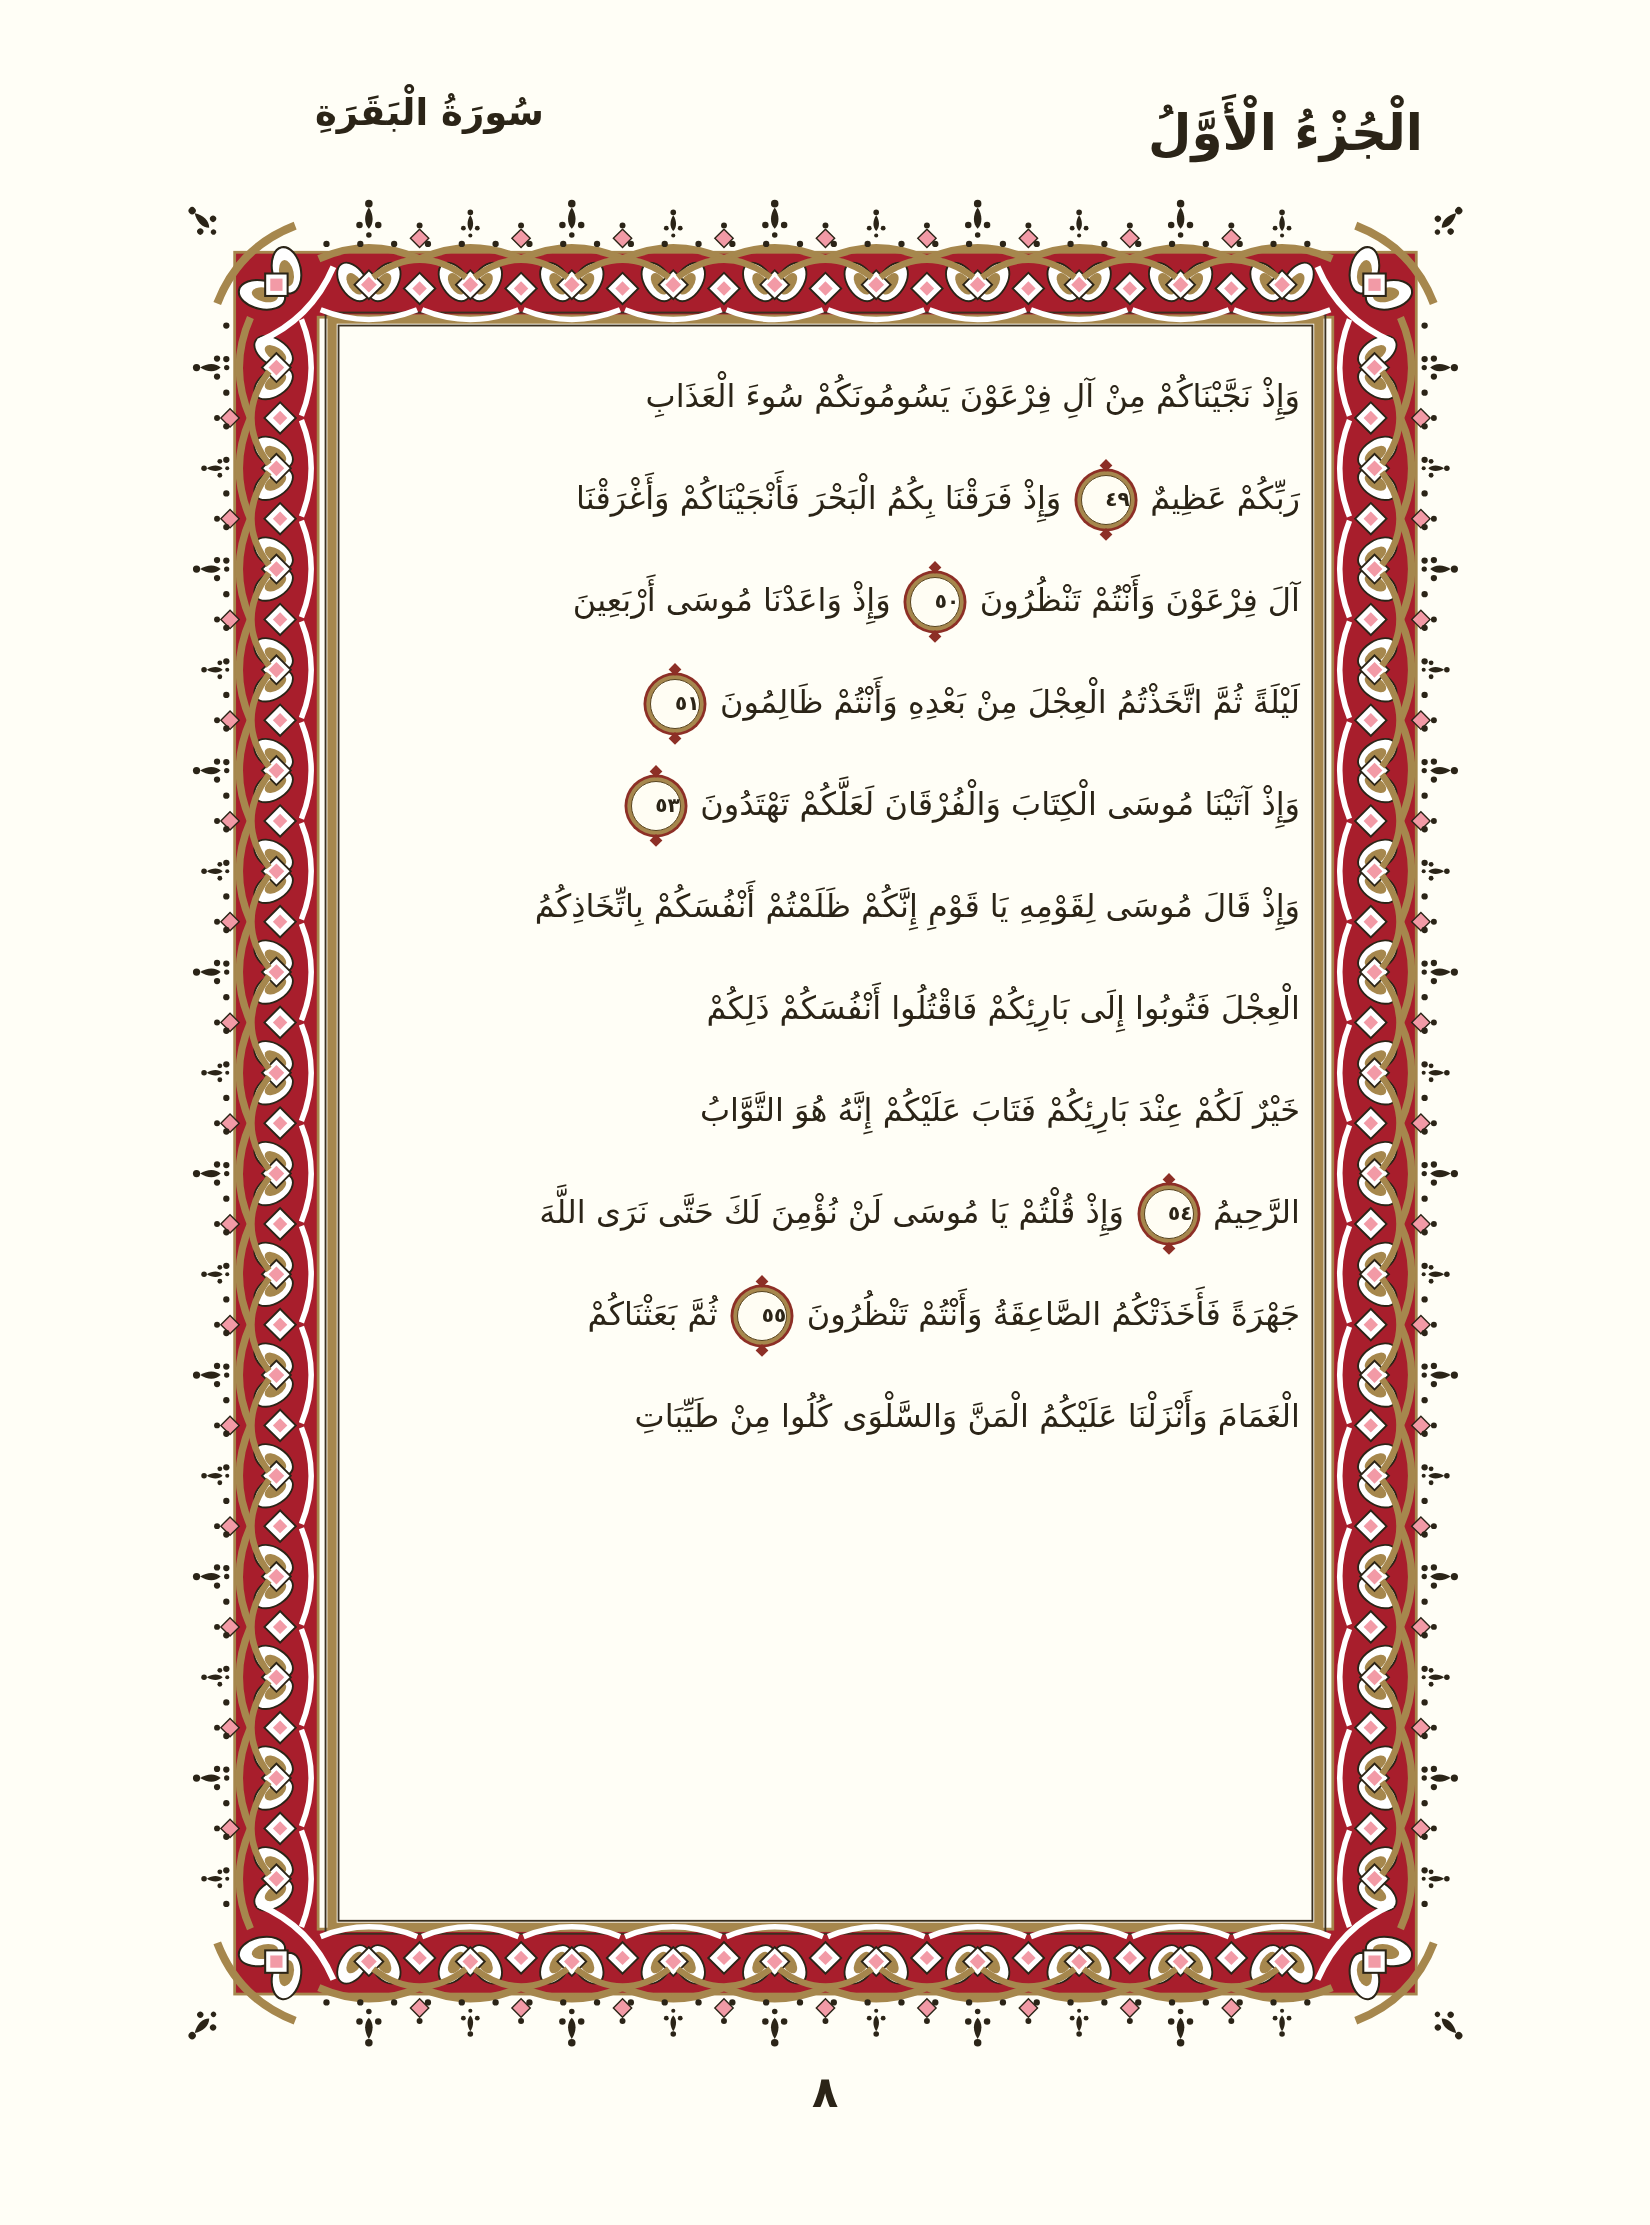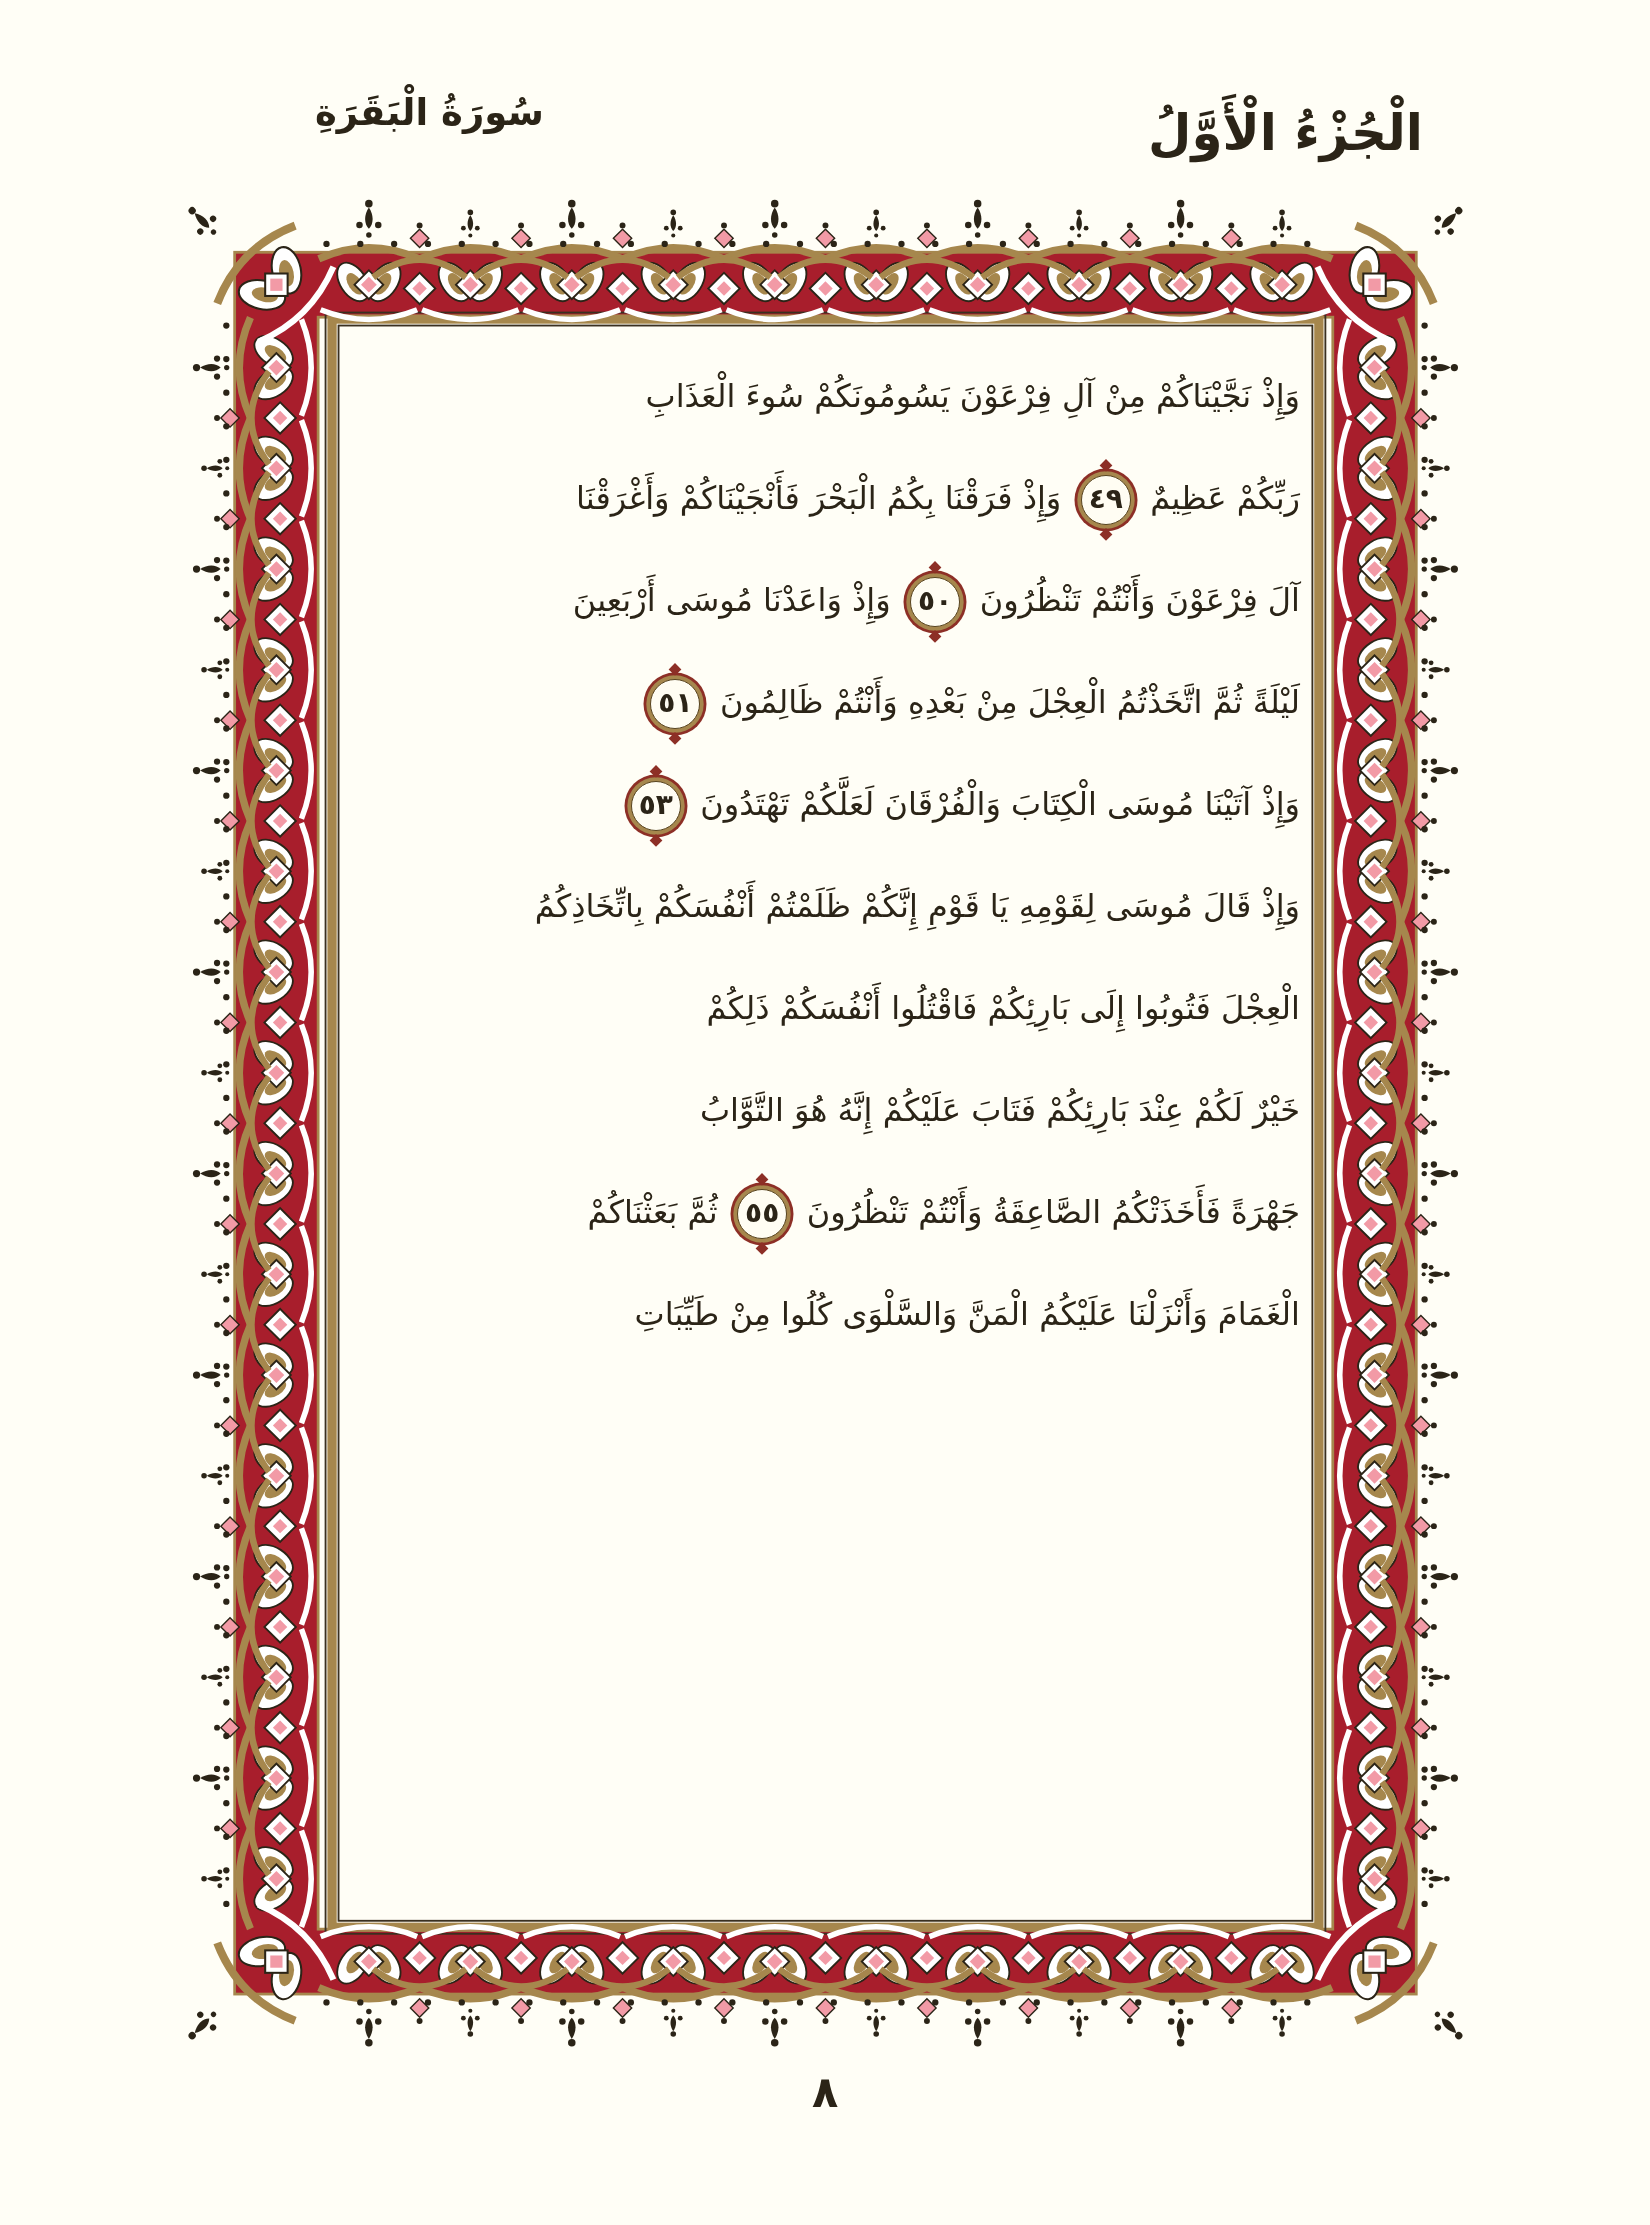--- a/index.html
+++ b/index.html
@@ -33,26 +33,26 @@
     font-size:32px;
     color:var(--ink,#2B2417);
     direction:rtl;
     white-space:nowrap;
     text-align:right;
   }
   .vtext{ letter-spacing:0.5px; }
   .aya{
     display:inline-block;
     width:48px;height:48px;line-height:46px;
-    text-align:center;
+    text-align:right;
     border-radius:50%;
     background:#FFFDF3;
     border:1.9px solid #58441F;
     box-shadow:0 0 0 3.7px var(--gold,#A6874D), 0 0 0 6.5px var(--mring,#8D2F26);
-    font-size:28px;font-weight:bold;
+    font-size:20px;font-weight:bold;
     color:var(--ink,#2B2417);
     vertical-align:middle;
     position:relative;
     margin:0 9.3px;
     letter-spacing:0;
   }
   .aya::before,.aya::after{
     content:"";
     position:absolute;left:50%;
     width:9.3px;height:9.3px;
@@ -442,19 +442,20 @@
 
   <div id="text-block">
     <div class="qline" style="word-spacing: 0px;"><span class="vtext">وَإِذْ نَجَّيْنَاكُمْ مِنْ آلِ فِرْعَوْنَ يَسُومُونَكُمْ سُوءَ الْعَذَابِ</span></div>
     <div class="qline" style="word-spacing: 0px;"><span class="vtext">رَبِّكُمْ عَظِيمٌ</span> <span class="aya">٤٩</span> <span class="vtext">وَإِذْ فَرَقْنَا بِكُمُ الْبَحْرَ فَأَنْجَيْنَاكُمْ وَأَغْرَقْنَا</span></div>
     <div class="qline" style="word-spacing: 0px;"><span class="vtext">آلَ فِرْعَوْنَ وَأَنْتُمْ تَنْظُرُونَ</span> <span class="aya">٥٠</span> <span class="vtext">وَإِذْ وَاعَدْنَا مُوسَى أَرْبَعِينَ</span></div>
     <div class="qline" style="word-spacing: 0px;"><span class="vtext">لَيْلَةً ثُمَّ اتَّخَذْتُمُ الْعِجْلَ مِنْ بَعْدِهِ وَأَنْتُمْ ظَالِمُونَ</span> <span class="aya">٥١</span></div>
     <div class="qline" style="word-spacing: 0px;"><span class="vtext">وَإِذْ آتَيْنَا مُوسَى الْكِتَابَ وَالْفُرْقَانَ لَعَلَّكُمْ تَهْتَدُونَ</span> <span class="aya">٥٣</span></div>
     <div class="qline" style="word-spacing: 0px;"><span class="vtext">وَإِذْ قَالَ مُوسَى لِقَوْمِهِ يَا قَوْمِ إِنَّكُمْ ظَلَمْتُمْ أَنْفُسَكُمْ بِاتِّخَاذِكُمُ</span></div>
     <div class="qline" style="word-spacing: 0px;"><span class="vtext">الْعِجْلَ فَتُوبُوا إِلَى بَارِئِكُمْ فَاقْتُلُوا أَنْفُسَكُمْ ذَلِكُمْ</span></div>
     <div class="qline" style="word-spacing: 0px;"><span class="vtext">خَيْرٌ لَكُمْ عِنْدَ بَارِئِكُمْ فَتَابَ عَلَيْكُمْ إِنَّهُ هُوَ التَّوَّابُ</span></div>
+    <div class="qline" style="word-spacing: 0px;"><span class="vtext">الرَّحِيمُ</span> <span class="aya">٥٤</span> <span class="vtext">وَإِذْ قُلْتُمْ يَا مُوسَى لَنْ نُؤْمِنَ لَكَ حَتَّى نَرَى اللَّهَ</span></div>
     <div class="qline" style="word-spacing: 0px;"><span class="vtext">جَهْرَةً فَأَخَذَتْكُمُ الصَّاعِقَةُ وَأَنْتُمْ تَنْظُرُونَ</span> <span class="aya">٥٥</span> <span class="vtext">ثُمَّ بَعَثْنَاكُمْ</span></div>
     <div class="qline" style="word-spacing: 0px;"><span class="vtext">الْغَمَامَ وَأَنْزَلْنَا عَلَيْكُمُ الْمَنَّ وَالسَّلْوَى كُلُوا مِنْ طَيِّبَاتِ</span></div>
   </div>
 
   <div class="pagenum">٨</div>
 </div>
 
 
 </body></html>

